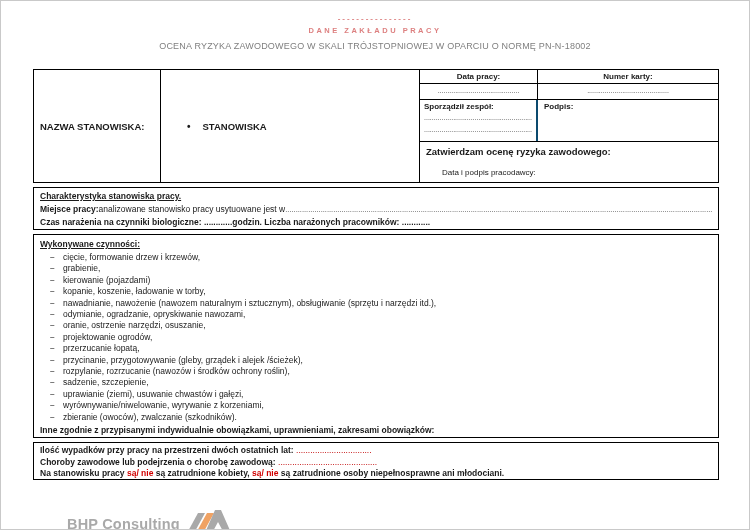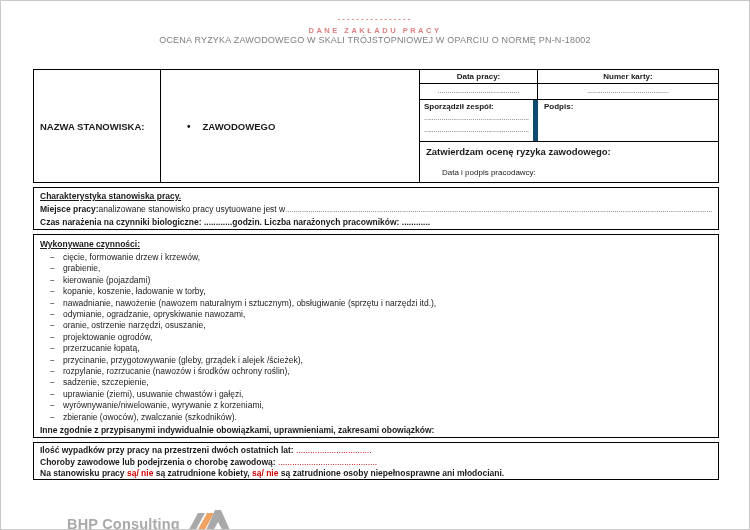--- a/index.html
+++ b/index.html
@@ -6,21 +6,21 @@
   .page{
     position:relative; width:750px; height:530px; box-sizing:border-box;
     background:#fff; border:1px solid #c9c9c9; overflow:hidden;
     font-family:"Liberation Sans","DejaVu Sans",sans-serif; color:#1a1a1a;
   }
   .b{font-weight:bold;}
   
   .doc-header{position:absolute; top:13px; left:0; width:100%; text-align:center;}
   .dashes{font-size:8px; font-weight:bold; letter-spacing:2px; color:#dd8080; line-height:9px;}
   .company{font-size:7.5px; font-weight:bold; letter-spacing:2.5px; color:#dd8080; margin-top:3px;}
-  .subtitle{font-size:9px; color:#7f7f7f; letter-spacing:.2px; margin-top:0;}
+  .subtitle{font-size:9px; color:#7f7f7f; letter-spacing:.2px; margin-top:6px;}
   
   .main-table{position:absolute; left:32px; top:68px; width:686px; height:114px;
     border:1px solid #000; box-sizing:border-box; display:flex; background:#fff;}
   .col1{width:127px; border-right:1px solid #000; display:flex; align-items:center;
     padding-left:6px; font-weight:bold; font-size:9.5px; box-sizing:border-box;}
   .col2{width:259px; border-right:1px solid #000; display:flex; flex-direction:column; box-sizing:border-box;}
   .col2-header{height:13px; border-bottom:1px solid #000; text-align:center;
     font-weight:bold; font-size:8px; line-height:13px;}
   .col2-body{flex:1; display:flex; align-items:center; padding-left:26px; gap:12px;
     font-weight:bold; font-size:9.5px;}
@@ -29,21 +29,21 @@
   .rowA{height:13px; border-bottom:1px solid #000; display:flex;}
   .cellA1,.cellA2{font-weight:bold; font-size:8px; line-height:13px; text-align:center; box-sizing:border-box;}
   .cellA1{width:118px; border-right:1px solid #000;}
   .cellA2{flex:1;}
   .rowB{height:15px; border-bottom:1px solid #000; display:flex;}
   .cellB1,.cellB2{font-size:7px; color:#3a3a3a; line-height:14px; text-align:center;
     overflow:hidden; white-space:nowrap; box-sizing:border-box;}
   .cellB1{width:118px; border-right:1px solid #000;}
   .cellB2{flex:1;}
   .rowC{height:41px; border-bottom:1px solid #000; display:flex;}
-  .cellC1{width:118px; border-right:5px solid #0c4a6e; box-sizing:border-box; padding:2px 4px 0 4px;}
+  .cellC1{width:118px; border-right:2px solid #0c4a6e; box-sizing:border-box; padding:2px 4px 0 4px;}
   .cellC1 .lbl{font-weight:bold; font-size:8px;}
   .dotline{font-size:7px; color:#3a3a3a; line-height:8.5px; white-space:nowrap; overflow:hidden;
     margin-top:3px; padding-right:10px;}
   .cellC2{flex:1; padding:2px 0 0 6px; font-weight:bold; font-size:8px;}
   .rowD{flex:1; display:flex; flex-direction:column; justify-content:space-between;
     padding:4px 6px 5px 6px; box-sizing:border-box;}
   .zatw{font-weight:bold; font-size:9.5px;}
   .datapodpis{font-size:8px;padding-left:16px;}
   
   .box{position:absolute; left:32px; width:686px; border:1px solid #000; box-sizing:border-box;
@@ -81,21 +81,21 @@
     <div class="subtitle">OCENA RYZYKA ZAWODOWEGO W SKALI TRÓJSTOPNIOWEJ W OPARCIU O NORMĘ PN-N-18002</div>
   </div>
 
   <div class="main-table">
     <div class="col1">
       <span>NAZWA STANOWISKA:</span>
     </div>
     <div class="col2">
       <div class="col2-body">
         <span class="bullet">•</span>
-        <span>ZAWODOWEGO</span>
+        <span>STANOWISKA</span>
       </div>
     </div>
     <div class="col3">
       <div class="rowA">
         <div class="cellA1">Data pracy:</div>
         <div class="cellA2">Numer karty:</div>
       </div>
       <div class="rowB">
         <div class="cellB1">..........................................</div>
         <div class="cellB2">..........................................</div>

